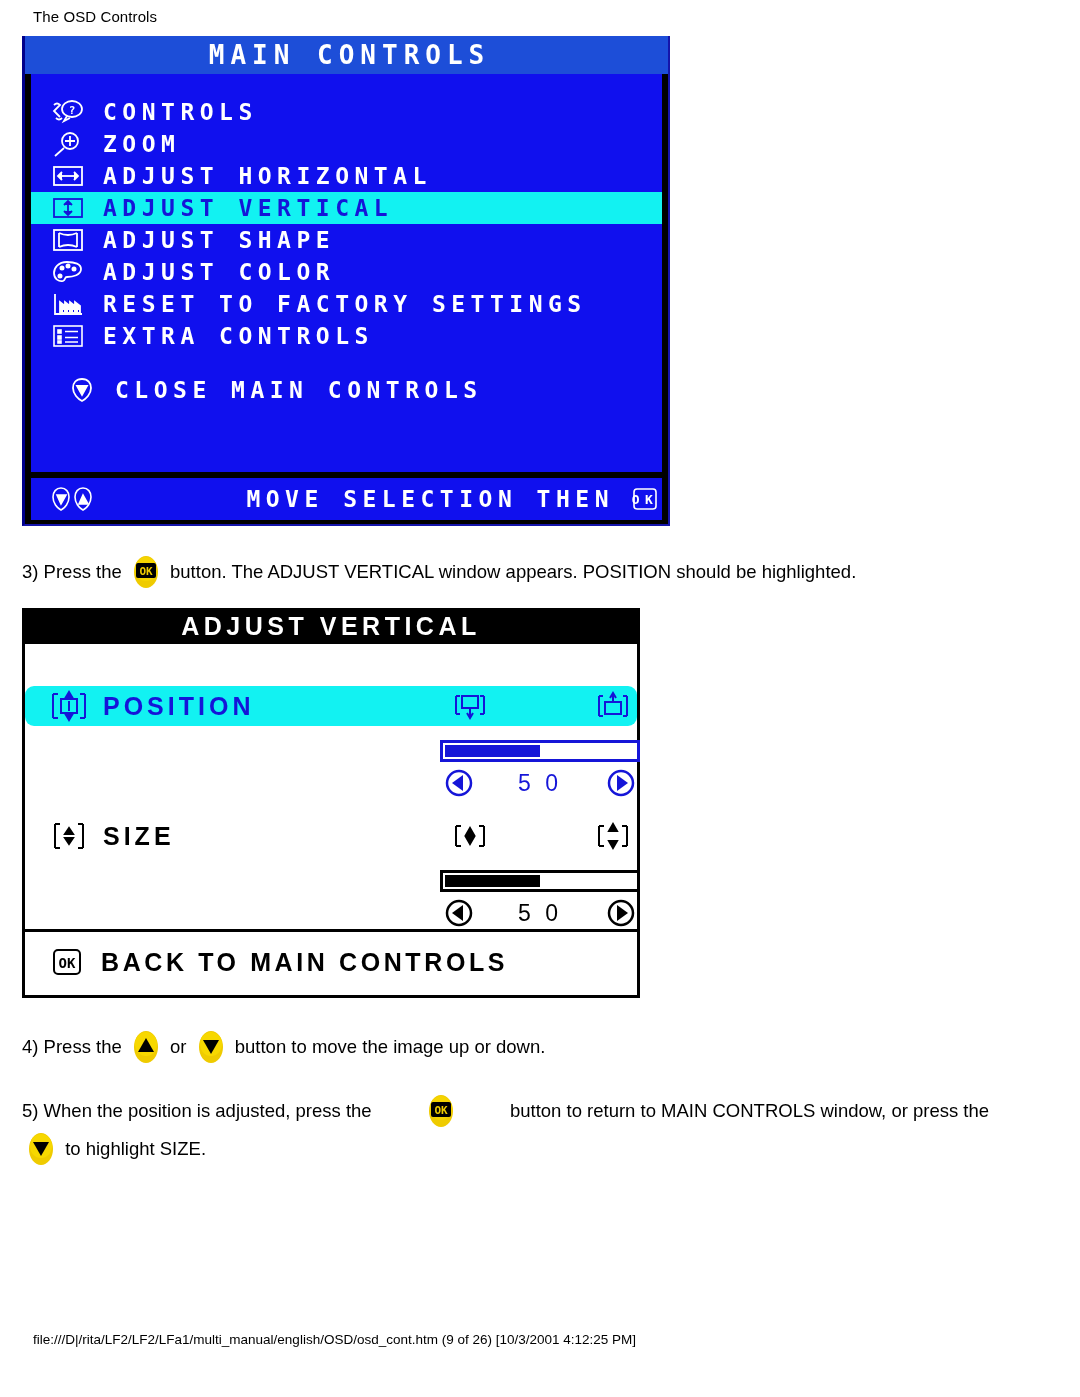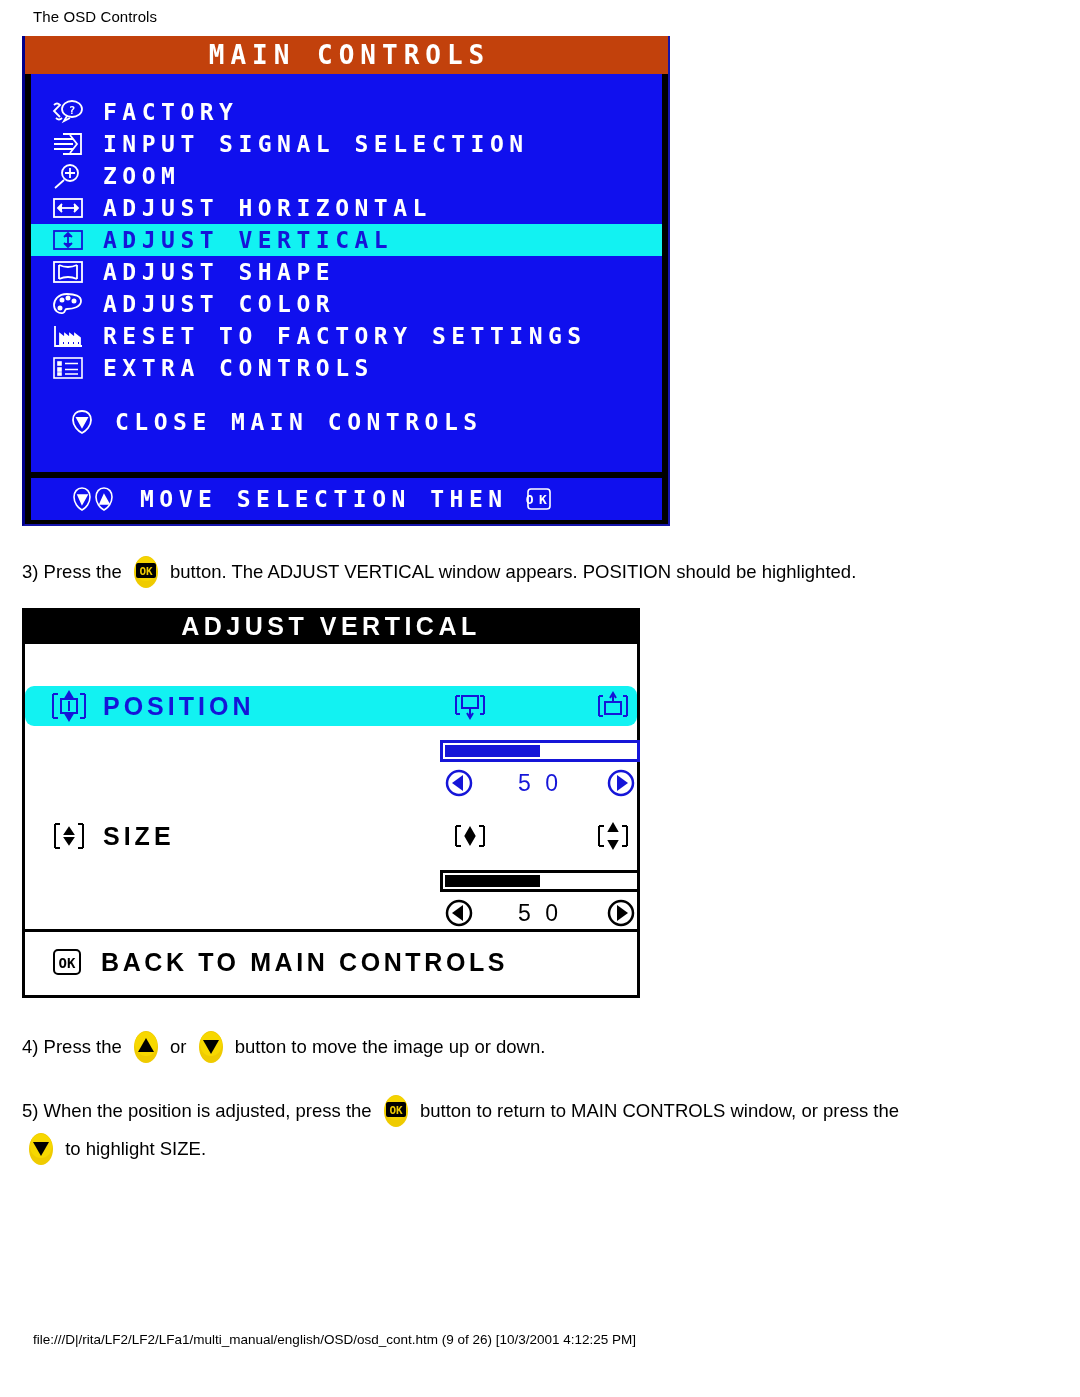--- a/index.html
+++ b/index.html
@@ -26,21 +26,21 @@
     left: 22px; top: 36px;
     width: 648px; height: 490px;
     background: #000000;
     border-left: 3px solid #00008b;
     border-right: 2px solid #1515aa;
     border-bottom: 2px solid #1515aa;
     padding: 0;
   }
   .osd-main-title {
     height: 38px;
-    background: #c2410c;
+    background: #1d4ed8;
     color: #ffffff;
     font-family: "DejaVu Sans Mono", monospace;
     font-weight: bold;
     font-size: 26px;
     letter-spacing: 6px;
     display: flex;
     align-items: center;
     justify-content: center;
     padding-left: 6px;
   }
@@ -69,22 +69,23 @@
   .osd-spacer { height: 22px; }
   .osd-row.close { padding-left: 34px; }
   .osd-row.close .lbl { margin-left: 16px; }
 
   .osd-main-foot {
     margin: 6px 6px 15px 6px;
     background: #1010ee;
     height: 42px;
     display: flex;
     align-items: center;
-    padding-left: 37px;
+    padding-left: 16px;
     color: #fff;
+    justify-content: space-between;
   }
   .osd-main-foot .lbl {
     font-family: "DejaVu Sans Mono", monospace;
     font-weight: bold;
     font-size: 23px;
     letter-spacing: 5.5px;
     margin-left: 16px;
     white-space: nowrap;
     display: flex;
     align-items: center;
@@ -188,21 +189,21 @@
     font-size: 18.5px;
     color: #000;
     line-height: 1.35;
     display: flex;
     align-items: center;
     flex-wrap: wrap;
   }
   .para .txt { white-space: pre; }
   .para-3 { left: 22px; top: 555px; width: 1040px; }
   .para-4 { left: 22px; top: 1030px; width: 1040px; text-align: center; }
-  .para-5 { left: 22px; top: 1094px; width: 1040px; }
+  .para-5 { left: 22px; top: 1094px; width: 1040px; gap: 45px; }
   .para-5b { left: 22px; top: 1132px; width: 1040px; }
 
   .btn-ok, .btn-up, .btn-dn {
     display: inline-block;
     position: relative;
     width: 30px; height: 34px;
     margin: 0 4px;
     vertical-align: middle;
     flex: 0 0 30px;
   }
@@ -231,35 +232,23 @@
         <svg viewBox="0 0 34 28">
             <g fill="none" stroke="#fff" stroke-width="1.8">
           <path d="M3 7 Q6 4 9 7 Q6 10 3 13 Q6 16 9 19"></path>
           <path d="M5 20 Q8 23 11 20"></path>
           <ellipse cx="21" cy="11" rx="10" ry="8"></ellipse>
           <path d="M16 18 l-3 5 l6 -3"></path>
         </g>
         <text x="21" y="15.5" font-size="11" font-family="DejaVu Sans Mono, monospace" font-weight="bold" fill="#fff" text-anchor="middle">?</text>
         </svg>
       </span>
-      <span class="lbl">FACTORY</span>
-    </div>
-
-    <div class="osd-row">
-      <span class="ic">
-        <svg viewBox="0 0 34 28">
-            <g fill="none" stroke="#fff" stroke-width="1.8">
-          <path d="M12 4 H30 V24 H12"></path>
-          <path d="M3 9 H22 M3 14 H22 M3 19 H22"></path>
-          <path d="M19 5 L26 14 L19 23" stroke-width="1.8"></path>
-        </g>
-          </svg>
-      </span>
-      <span class="lbl">INPUT SIGNAL SELECTION</span>
-    </div>
+      <span class="lbl">CONTROLS</span>
+    </div>
+
 
     <div class="osd-row">
       <span class="ic">
         <svg viewBox="0 0 34 28">
             <g fill="none" stroke="#fff" stroke-width="1.8">
           <circle cx="19" cy="11" r="8"></circle>
           <path d="M13 18 L4 26"></path>
           <path d="M19 6 V16 M14 11 H24"></path>
         </g>
           </svg>

